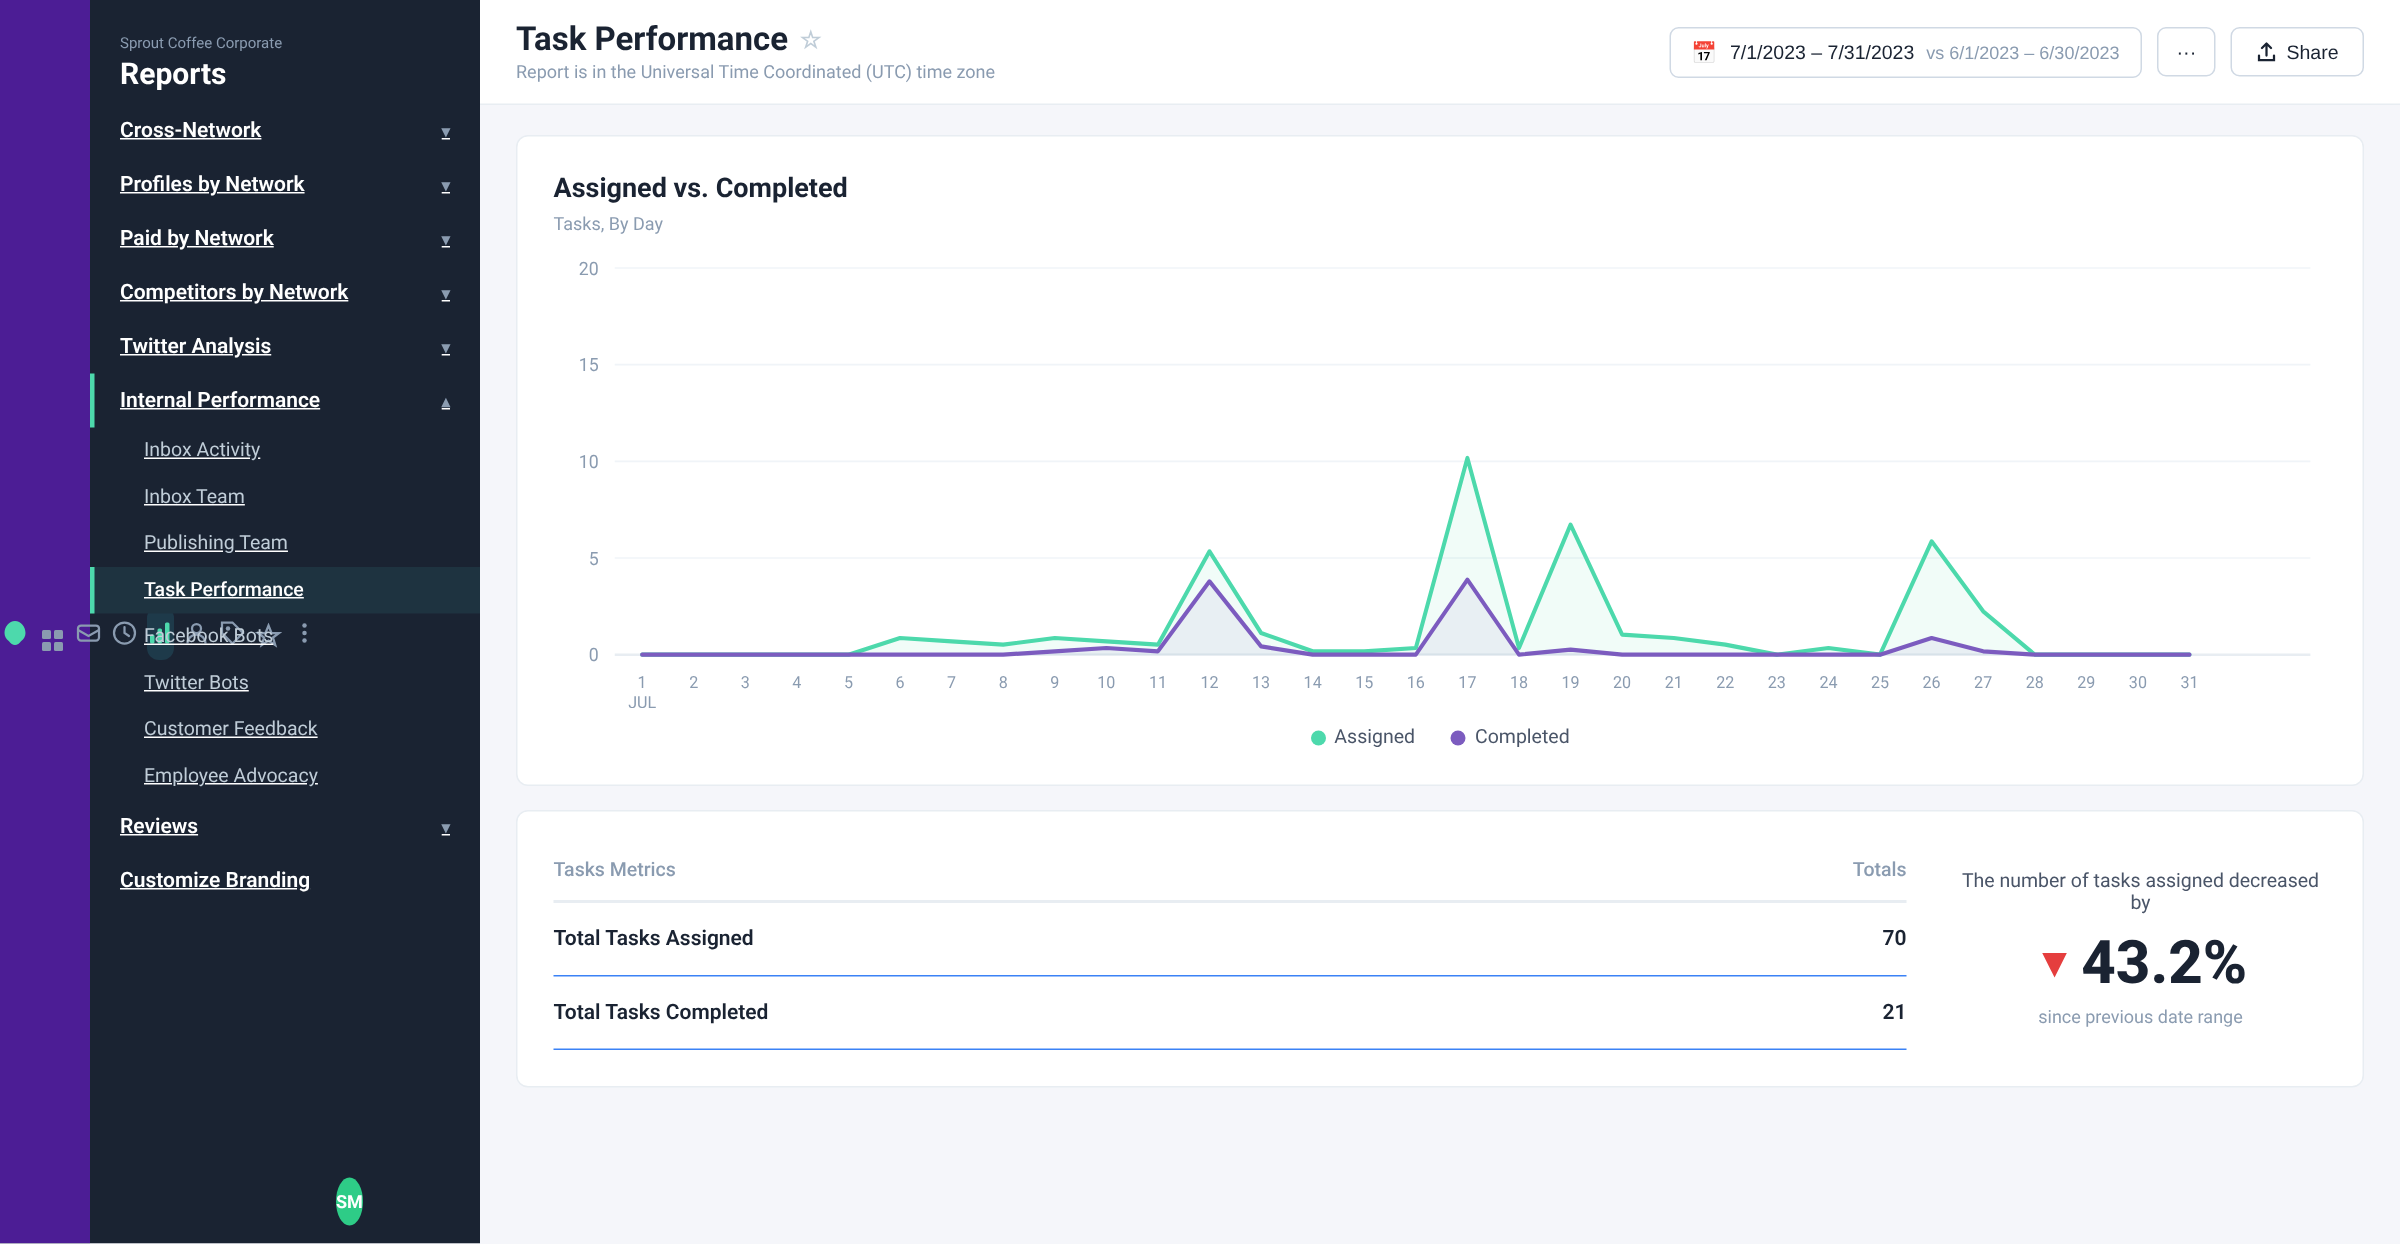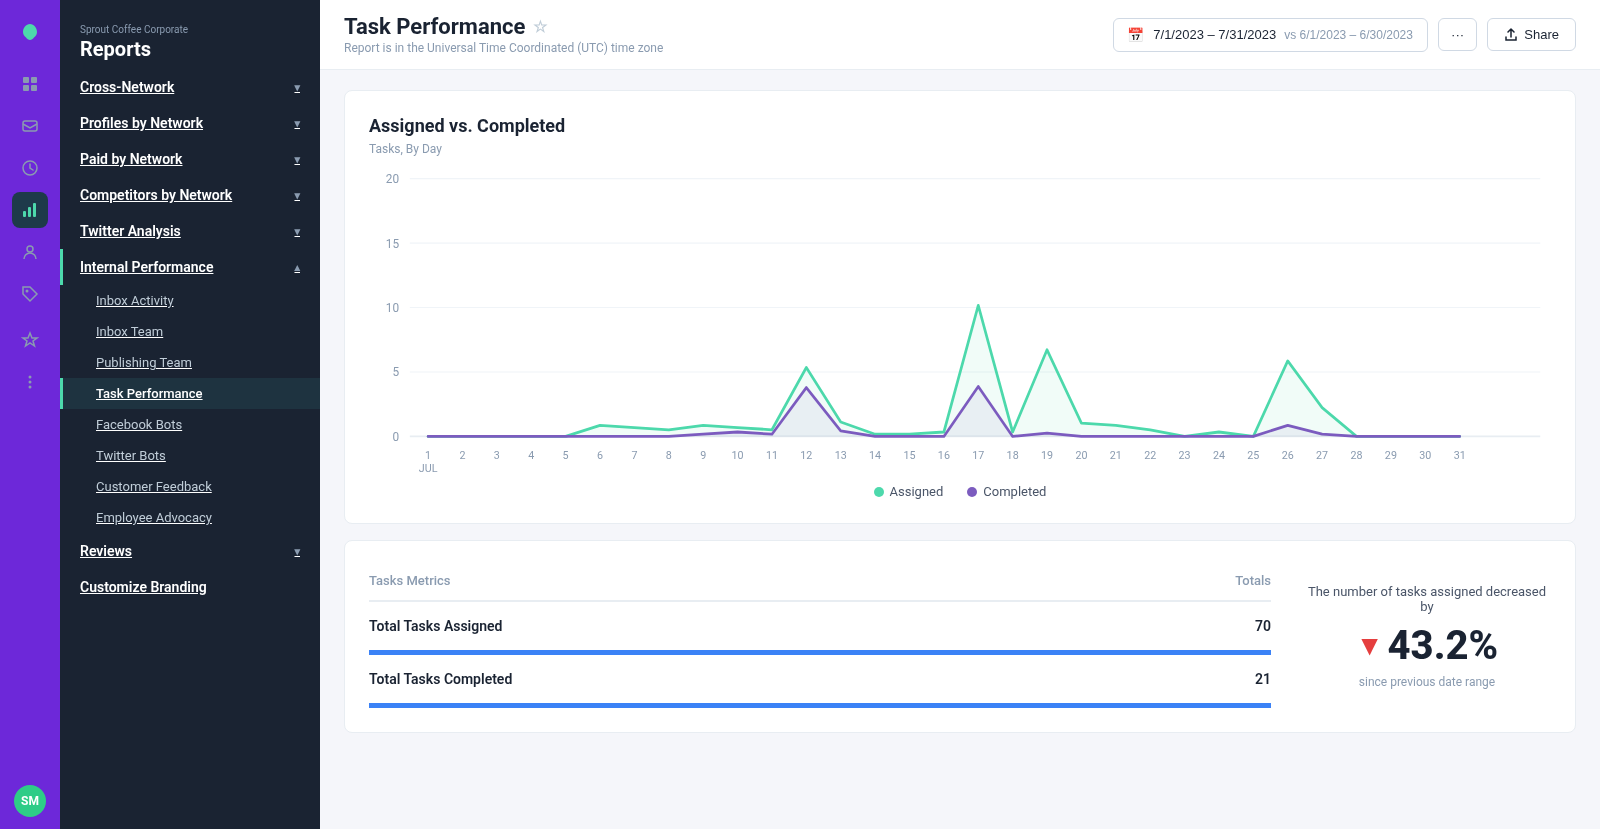--- a/index.html
+++ b/index.html
@@ -29,23 +29,23 @@
     }
     .sidebar-title {
       font-size: 20px;
       font-weight: 700;
       color: #fff;
     }
 
     .icon-col {
       width: 60px;
       min-width: 60px;
-      background: #6d28d9;
-      display: flex;
-      flex-direction: column;
+      background: #4c1d95;
+      display: flex;
+      flex-direction: row;
       align-items: center;
       padding-top: 14px;
       gap: 6px;
     }
 
     .icon-btn {
       width: 36px;
       height: 36px;
       border-radius: 8px;
       display: flex;
@@ -269,21 +269,21 @@
       padding: 8px 0 12px 0;
       border-bottom: 2px solid #e8edf2;
       font-size: 13px;
       color: #8a9bb0;
       font-weight: 500;
     }
     .metrics-row {
       display: flex;
       justify-content: space-between;
       padding: 16px 0;
-      border-bottom: 5px solid #3b82f6;
+      border-bottom: 1px solid #3b82f6;
       font-size: 14px;
       color: #1a2332;
       gap: 28px;
     }
     .metrics-row .metric-name {
       font-weight: 600;
     }
     .metrics-row .metric-value {
       font-weight: 600;
       text-align: right;

